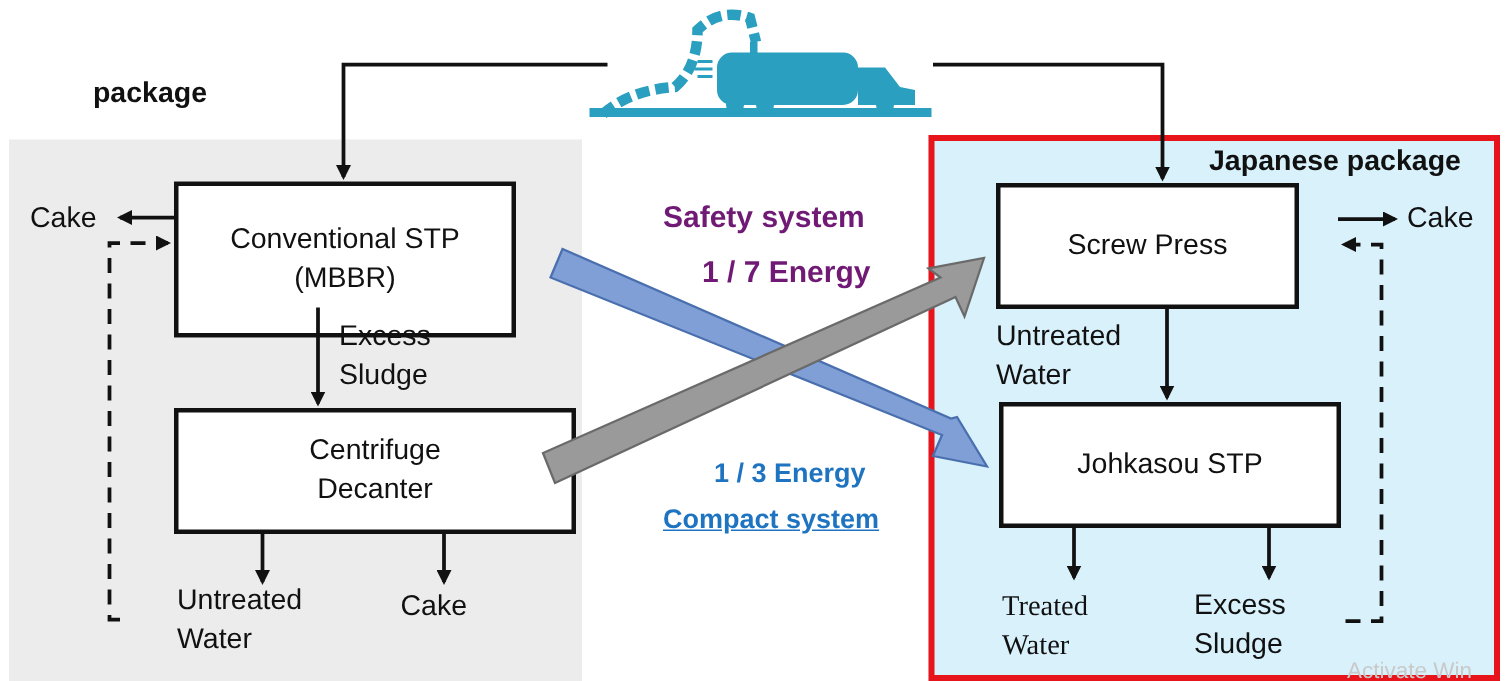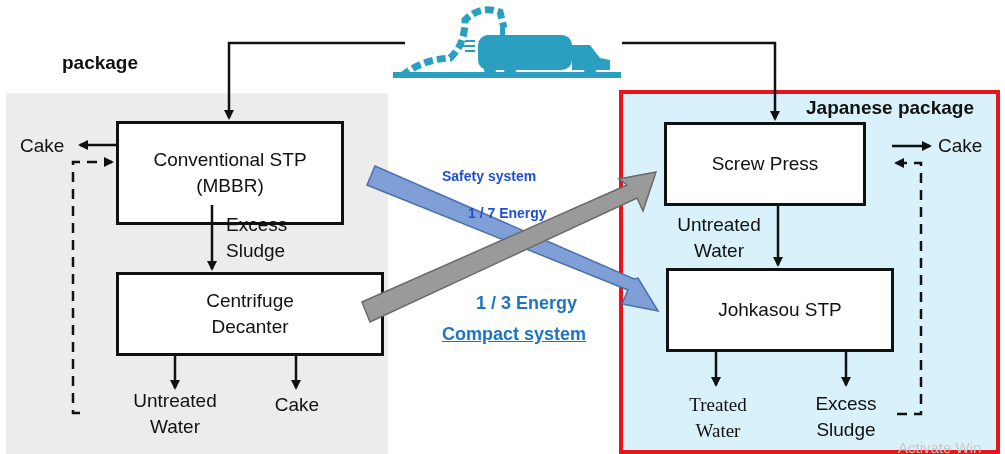--- a/index.html
+++ b/index.html
@@ -5,24 +5,24 @@
   html, body { margin: 0; padding: 0; background: #ffffff; }
   body { width: 1005px; height: 454px; position: relative; overflow: hidden;
          font-family: "Liberation Sans", "DejaVu Sans", sans-serif; color: #111; }
   .abs { position: absolute; }
   .conv-bg { left: 6px; top: 93px; width: 382px; height: 361px; background: #ececec; }
   .jp-bg { left: 619px; top: 90px; width: 381px; height: 364px; background: #d8f1fb;
            border: 4px solid #e8141c; box-sizing: border-box; }
   .box { background: #fff; border: 3px solid #111; box-sizing: border-box;
          display: flex; align-items: center; justify-content: center; text-align: center;
          font-size: 19px; line-height: 26px; }
-  .lbl { font-size: 19px; line-height: 26px; text-align: center; white-space: nowrap; }
+  .lbl { font-size: 19px; line-height: 26px; white-space: nowrap; }
   .title { font-weight: bold; font-size: 19px; line-height: 27px; text-align: center; }
-  .red { color: #1d4ed8; font-weight: bold; font-size: 14px; margin-top: 34px; }
-  .blue { color: #1f74c2; font-weight: bold; font-size: 18px; }
+  .red { color: #701a75; font-weight: bold; font-size: 20px; }
+  .blue { color: #1f74c2; font-weight: bold; font-size: 18px; margin-top: 12px; }
   .watermark { color: #c9c9c9; font-size: 15px; }
   svg.overlay { position: absolute; left: 0; top: 0; }
 </style>
 </head>
 <body>
 
 <div class="abs conv-bg"></div>
 <div class="abs jp-bg"></div>
 
 <div class="abs title" style="left:30px;top:49px;width:140px;">

